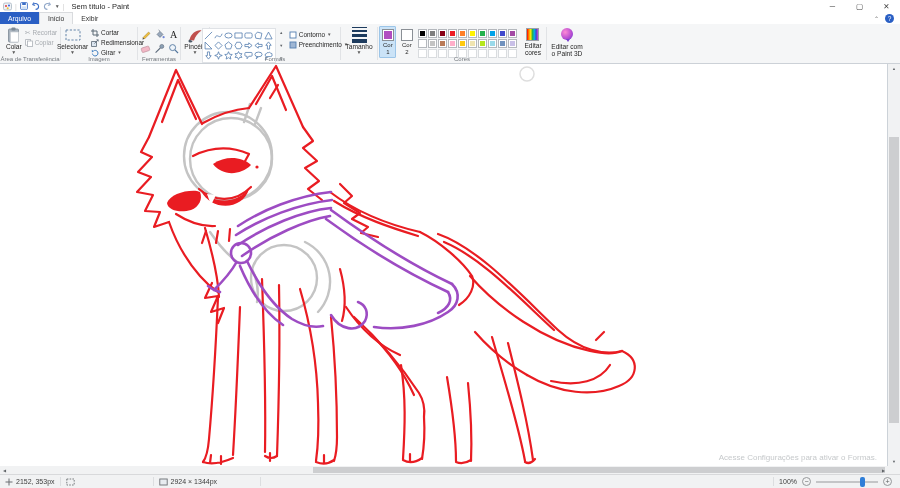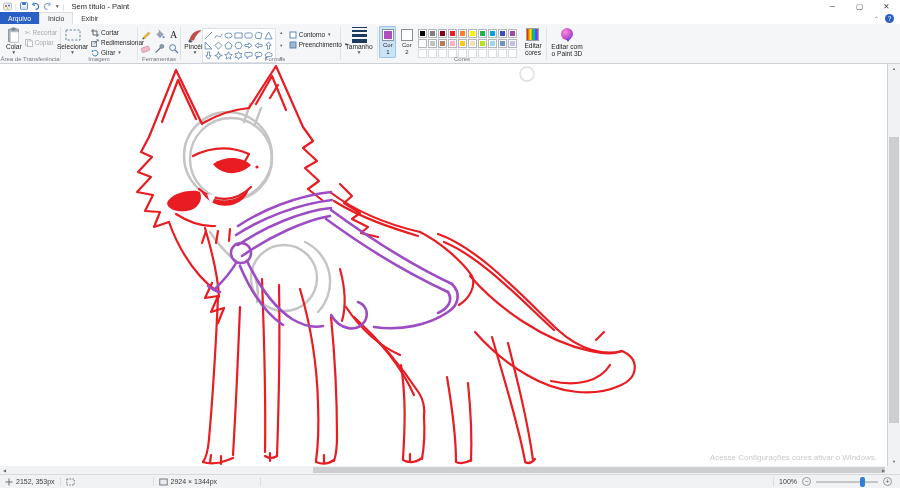--- a/index.html
+++ b/index.html
@@ -598,21 +598,21 @@
         <path d="M247,197 C259,222 274,243 292,255 C302,261 314,264 323,262"></path>
         <path d="M240,202 C251,228 265,249 283,261"></path>
         <path d="M331,146 C372,176 416,203 452,220"></path>
         <path d="M326,155 C367,185 411,211 448,228"></path>
         <path d="M452,220 C461,229 459,241 448,248 C429,261 401,267 374,263"></path>
         <path d="M448,228 C453,236 449,244 438,249"></path>
         <path d="M331,251 C340,266 357,269 365,257 C369,249 366,241 358,238"></path>
       </g>
     </svg>
     <div class="watermark">
-      <div class="wm2">Acesse Configurações cores ativar o Windows.</div>
+      <div class="wm2">Acesse Configurações para ativar o Formas.</div>
     </div>
   </div>
 
   <div class="vscroll">
     <span class="varrow" style="top:0">▲</span>
     <div class="vthumb"></div>
     <span class="varrow" style="bottom:0">▼</span>
   </div>
   <div class="hscroll">
     <span class="harrow" style="left:0">◀</span>

